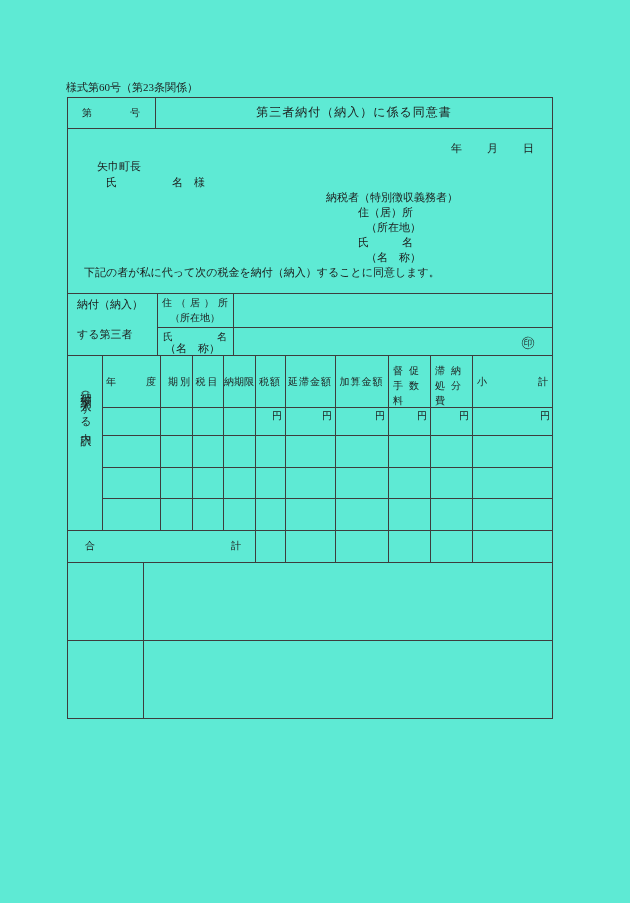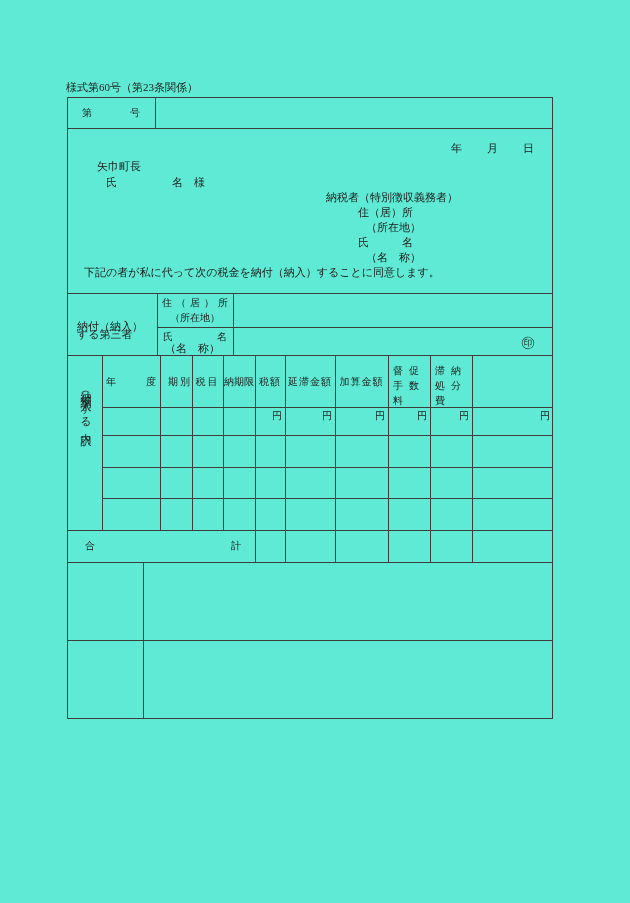--- a/index.html
+++ b/index.html
@@ -55,52 +55,54 @@
   <div class="vl" style="left:223px;top:355px;height:175px;"></div>
   <div class="vl" style="left:255px;top:355px;height:207px;"></div>
   <div class="vl" style="left:285px;top:355px;height:207px;"></div>
   <div class="vl" style="left:335px;top:355px;height:207px;"></div>
   <div class="vl" style="left:388px;top:355px;height:207px;"></div>
   <div class="vl" style="left:430px;top:355px;height:207px;"></div>
   <div class="vl" style="left:472px;top:355px;height:207px;"></div>
   <div class="vl" style="left:143px;top:562px;height:156px;"></div>
 
   <div class="cell jst" style="left:67px;top:97px;width:88px;height:31px;line-height:31px;padding:0 15px;">第　　　号</div>
+  <div class="cell cen ls1" style="left:155px;top:97px;width:398px;height:31px;font-size:12px;">第三者納付（納入）に係る同意書</div>
 
   <div class="t ls1" style="left:451px;top:142px;">年　　月　　日</div>
   <div class="t" style="left:97px;top:160px;">矢巾町長</div>
   <div class="t" style="left:106px;top:176px;">氏　　　　　名　様</div>
   <div class="t" style="left:326px;top:191px;">納税者（特別徴収義務者）</div>
   <div class="t" style="left:358px;top:206px;">住（居）所</div>
   <div class="t" style="left:366px;top:221px;">（所在地）</div>
   <div class="t" style="left:358px;top:236px;">氏　　　名</div>
   <div class="t" style="left:366px;top:251px;">（名　称）</div>
   <div class="t" style="left:84px;top:266px;">下記の者が私に代って次の税金を納付（納入）することに同意します。</div>
 
-  <div class="t" style="left:77px;top:320px;">納付（納入）</div>
+  <div class="t" style="left:77px;top:298px;">納付（納入）</div>
   <div class="t" style="left:77px;top:328px;">する第三者</div>
   <div class="cell jst" style="left:157px;top:296px;width:76px;padding:0 5px;">住（居）所</div>
   <div class="cell ctr" style="left:157px;top:311px;width:76px;">（所在地）</div>
   <div class="cell jst" style="left:157px;top:330px;width:76px;padding:0 6px;">氏　名</div>
   <div class="t" style="left:165px;top:342px;">（名　称）</div>
   <div class="cell" style="left:234px;top:294px;width:318px;height:33px;"></div>
   <div class="cell" style="left:234px;top:328px;width:280px;height:27px;"></div>
   <div class="t" style="left:521px;top:336px;font-size:14px;">㊞</div>
 
   <div class="vtext" style="left:77px;top:383px;">納付（納入）する内訳</div>
 
   <div class="cell jst" style="left:102px;top:356px;width:58px;height:51px;line-height:51px;padding:0 4px;">年　度</div>
   <div class="cell ctr ls2" style="left:160px;top:356px;width:32px;height:51px;line-height:51px;text-align:right;">期別</div>
   <div class="cell ctr ls2" style="left:192px;top:356px;width:31px;height:51px;line-height:51px;">税目</div>
   <div class="cell ctr" style="left:223px;top:356px;width:32px;height:51px;line-height:51px;font-size:10px;">納期限</div>
   <div class="cell ctr ls1" style="left:255px;top:356px;width:30px;height:51px;line-height:51px;">税額</div>
   <div class="cell ctr ls1" style="left:335px;top:356px;width:53px;height:51px;line-height:51px;">加算金額</div>
   <div class="cell ctr ls1" style="left:285px;top:356px;width:50px;height:51px;line-height:51px;">延滞金額</div>
   <div class="cell wrap2" style="left:388px;top:359px;width:42px;height:48px;">督促手数料</div>
   <div class="cell wrap2" style="left:430px;top:359px;width:42px;height:48px;">滞納処分費</div>
+  <div class="cell jst" style="left:472px;top:356px;width:81px;height:51px;line-height:51px;padding:0 5px;">小　計</div>
 
   <div class="cell rt" style="left:255px;top:409px;width:30px;padding-right:3px;">円</div>
   <div class="cell rt" style="left:285px;top:409px;width:50px;padding-right:3px;">円</div>
   <div class="cell rt" style="left:335px;top:409px;width:53px;padding-right:3px;">円</div>
   <div class="cell rt" style="left:388px;top:409px;width:42px;padding-right:3px;">円</div>
   <div class="cell rt" style="left:430px;top:409px;width:42px;padding-right:3px;">円</div>
   <div class="cell rt" style="left:472px;top:409px;width:81px;padding-right:3px;">円</div>
 
   <div class="cell jst" style="left:67px;top:530px;width:188px;height:32px;line-height:32px;padding:0 14px 0 18px;">合　計</div>
 

